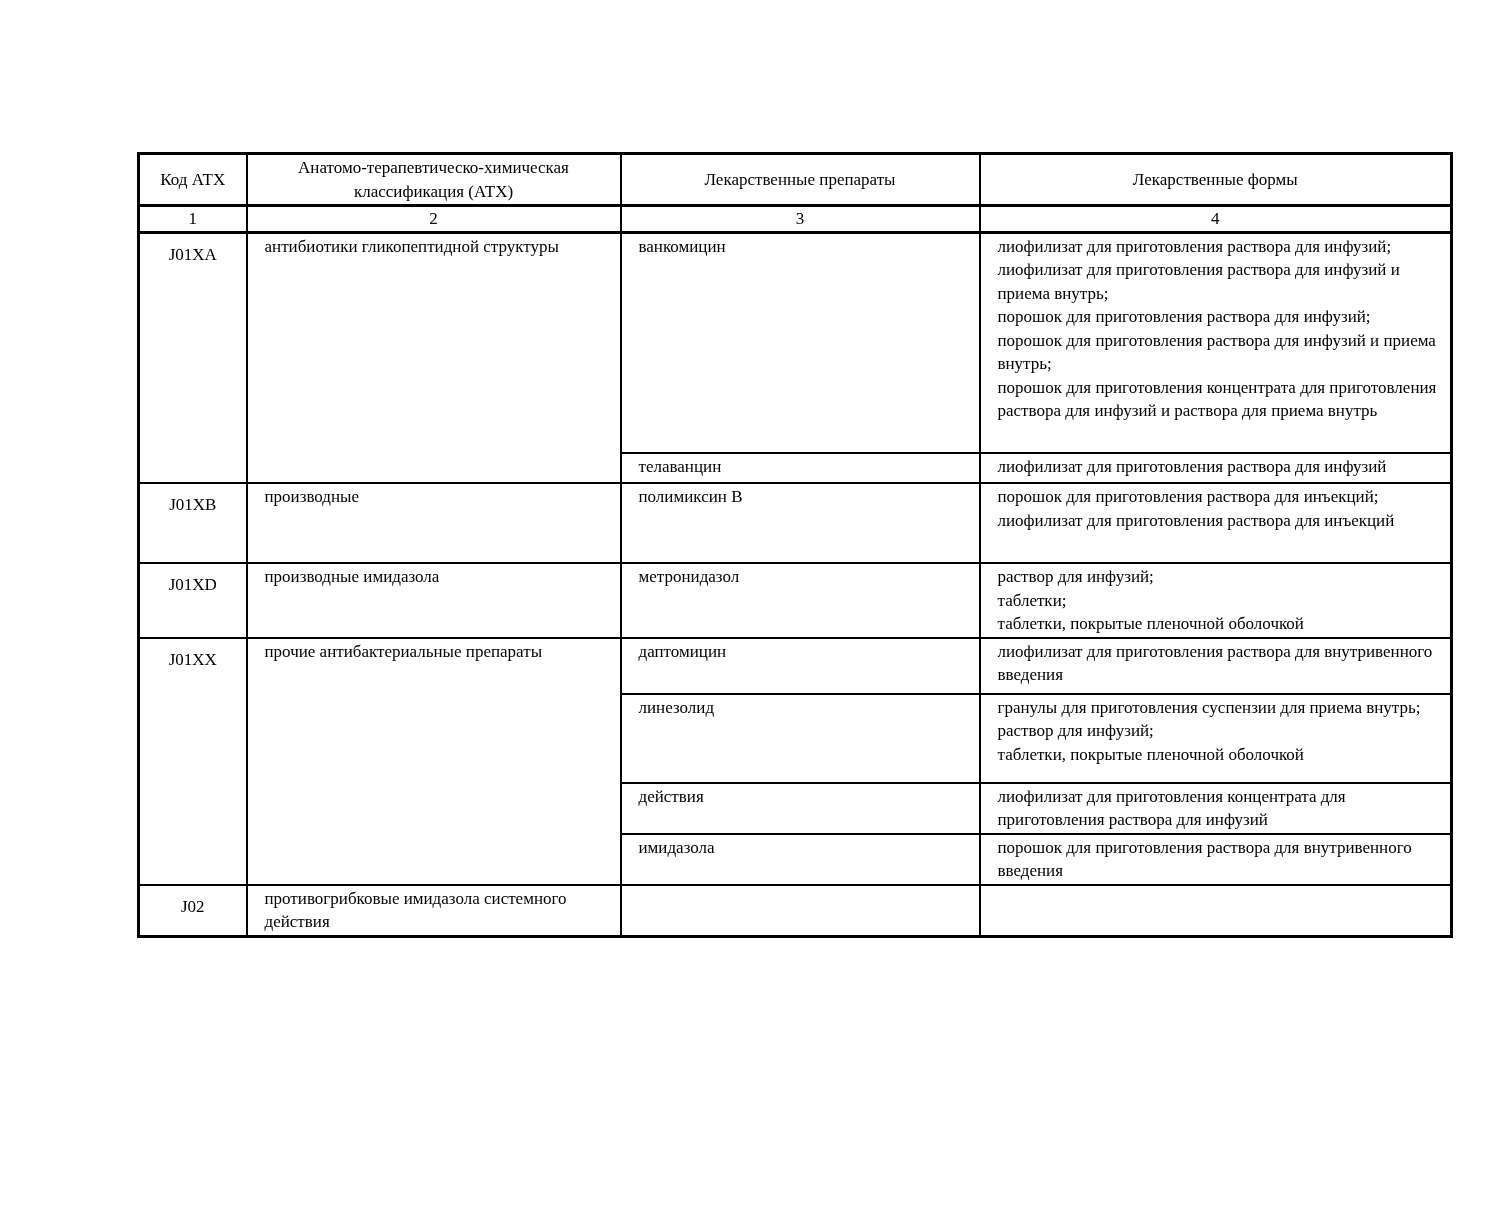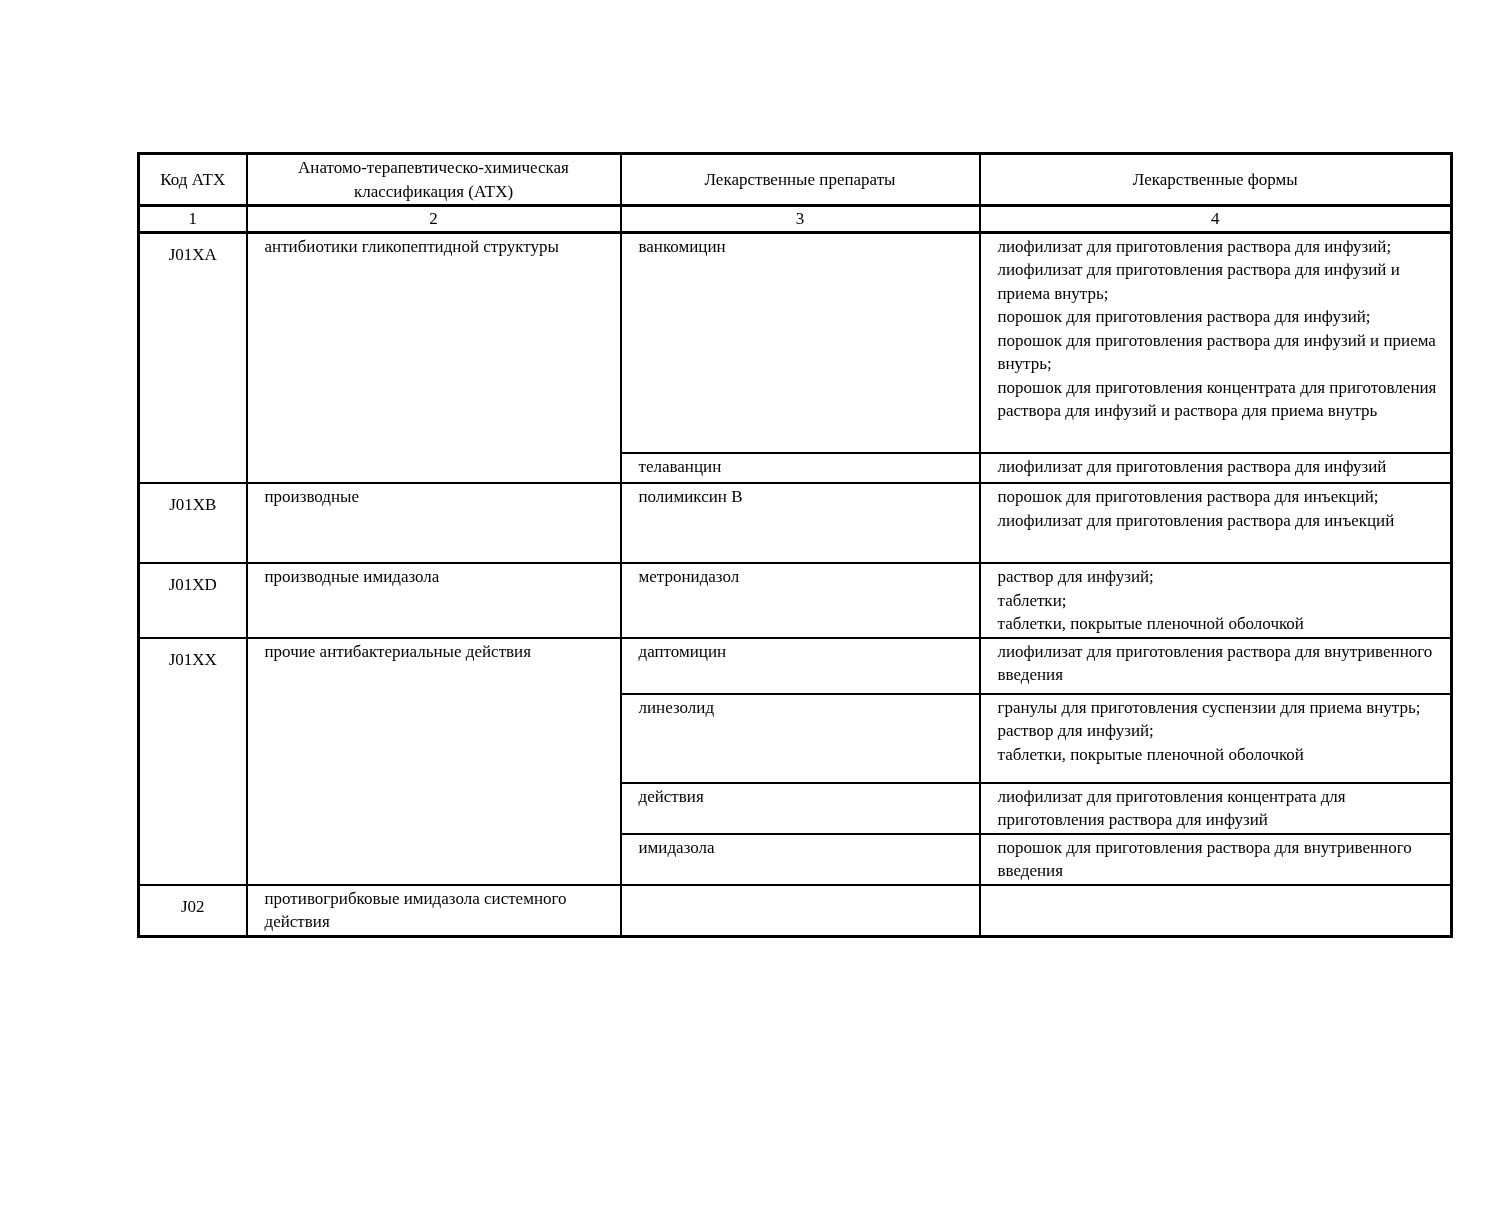--- a/index.html
+++ b/index.html
@@ -103,21 +103,21 @@
       <td class="code-cell">J01XD</td>
       <td>производные имидазола</td>
       <td>метронидазол</td>
       <td>раствор для инфузий;
 таблетки;
 таблетки, покрытые пленочной оболочкой</td>
     </tr>
 
     <tr style="height:56px;">
       <td class="code-cell" rowspan="4">J01XX</td>
-      <td rowspan="4">прочие антибактериальные действия</td>
+      <td rowspan="4">прочие антибактериальные препараты</td>
       <td>даптомицин</td>
       <td>лиофилизат для приготовления раствора для внутривенного введения</td>
     </tr>
     <tr style="height:89px;">
       <td>линезолид</td>
       <td>гранулы для приготовления суспензии для приема внутрь;
 раствор для инфузий;
 таблетки, покрытые пленочной оболочкой</td>
     </tr>
     <tr style="height:51px;">

